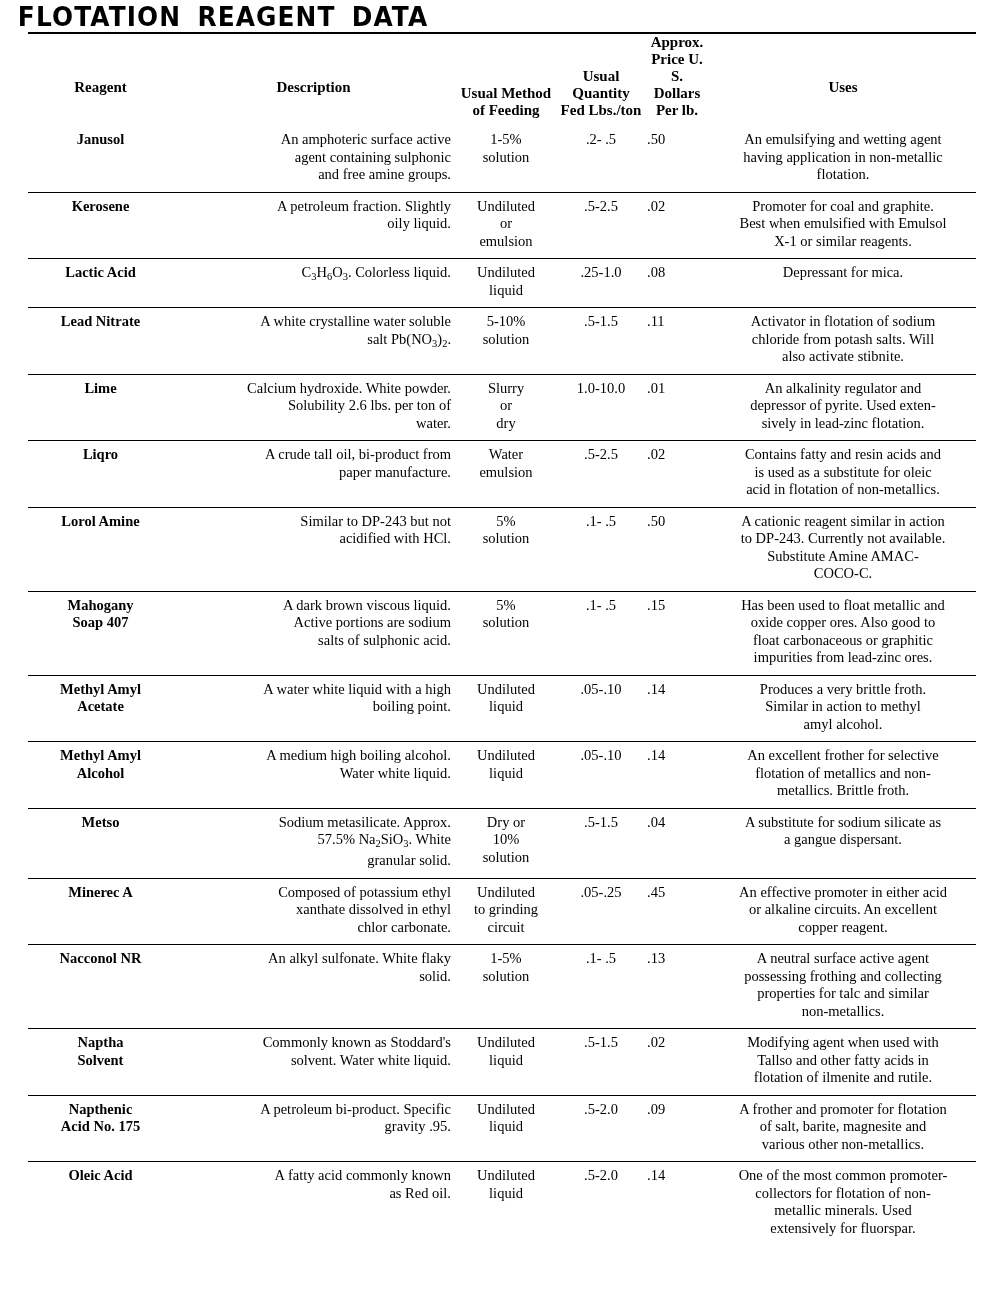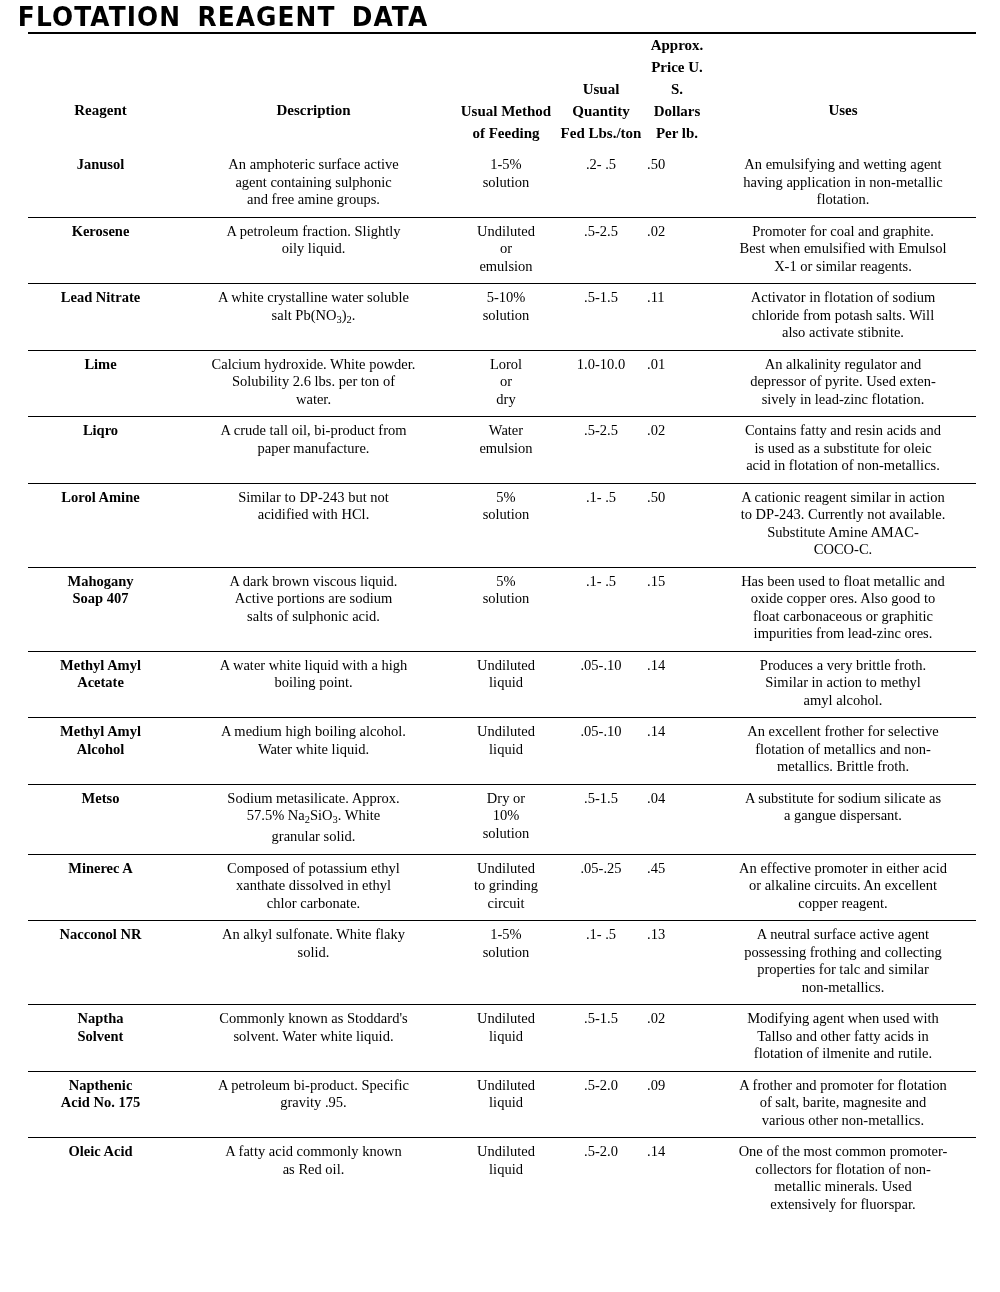--- a/index.html
+++ b/index.html
@@ -62,21 +62,21 @@
   col.c-reagent     { width: 145px; }
   col.c-description { width: 281px; }
   col.c-method      { width: 104px; }
   col.c-quantity    { width: 86px;  }
   col.c-price       { width: 66px;  }
   col.c-uses        { width: 266px; }
 
   thead th {
     font-weight: bold;
     font-size: 15px;
-    line-height: 22px;
+    line-height: 17px;
     vertical-align: bottom;
     padding: 0 2px 7px 2px;
     text-align: center;
     font-family: "Liberation Serif", "DejaVu Serif", serif;
   }
   thead th.h-reagent,
   thead th.h-description,
   thead th.h-uses {
     vertical-align: bottom;
     padding-bottom: 30px;
@@ -100,21 +100,21 @@
     border-top: 1.6px solid #000;
   }
   tbody tr:first-child td { border-top: none; }
 
   td.reagent {
     text-align: center;
     font-weight: bold;
     white-space: pre-line;
   }
   td.description {
-    text-align: center;
+    text-align: right;
     white-space: pre-line;
   }
   td.method {
     text-align: center;
     white-space: pre-line;
   }
   td.quantity {
     text-align: center;
     white-space: pre-line;
   }
@@ -189,36 +189,45 @@
             <td class="method">Undiluted
 or
 emulsion</td>
             <td class="quantity">.5-2.5</td>
             <td class="price">.02</td>
             <td class="uses">Promoter for coal and graphite.
 Best when emulsified with Emulsol
 X-1 or similar reagents.</td>
           </tr>
           <tr>
+            <td class="reagent">Lactic  Acid</td>
+            <td class="description" style="white-space: normal;">C<sub>3</sub>H<sub>6</sub>O<sub>3</sub>.  Colorless  liquid.</td>
+            <td class="method">Undiluted
+liquid</td>
+            <td class="quantity">.25-1.0</td>
+            <td class="price">.08</td>
+            <td class="uses">Depressant for mica.</td>
+          </tr>
+          <tr>
             <td class="reagent">Lead Nitrate</td>
             <td class="description" style="white-space: normal;">A white crystalline water soluble<br>salt  Pb(NO<sub>3</sub>)<sub>2</sub>.</td>
             <td class="method">5-10%
 solution</td>
             <td class="quantity">.5-1.5</td>
             <td class="price">.11</td>
             <td class="uses">Activator in flotation of sodium
 chloride from potash salts.  Will
 also activate stibnite.</td>
           </tr>
           <tr>
             <td class="reagent">Lime</td>
             <td class="description">Calcium hydroxide. White powder.
 Solubility 2.6 lbs. per ton of
 water.</td>
-            <td class="method">Lorol
+            <td class="method">Slurry
 or
 dry</td>
             <td class="quantity">1.0-10.0</td>
             <td class="price">.01</td>
             <td class="uses">An alkalinity regulator and
 depressor of pyrite. Used exten-
 sively in lead-zinc flotation.</td>
           </tr>
           <tr>
             <td class="reagent">Liqro</td>

